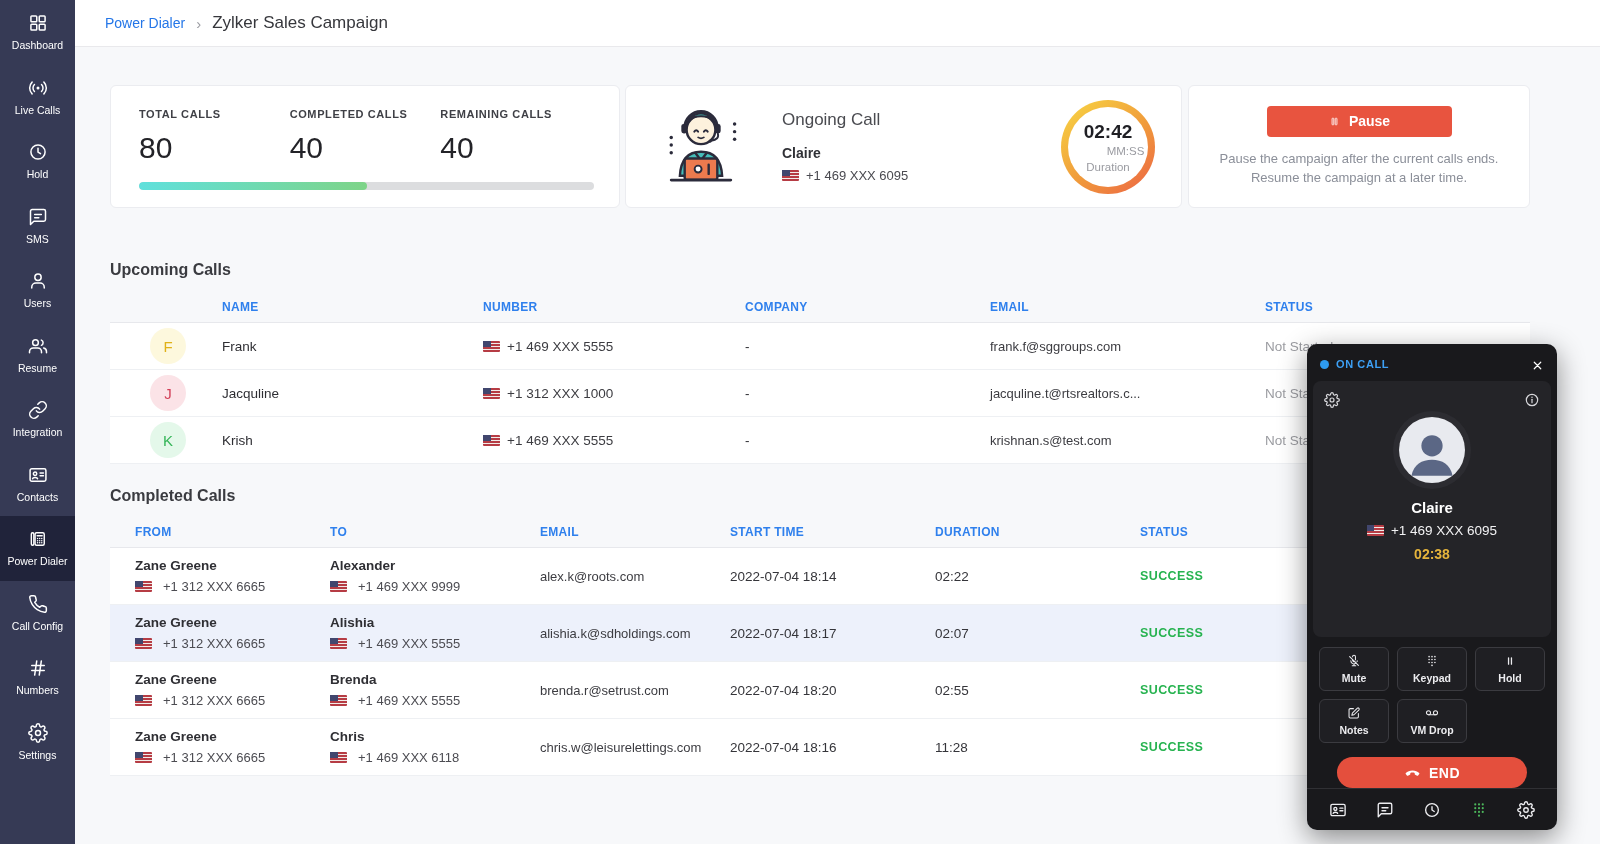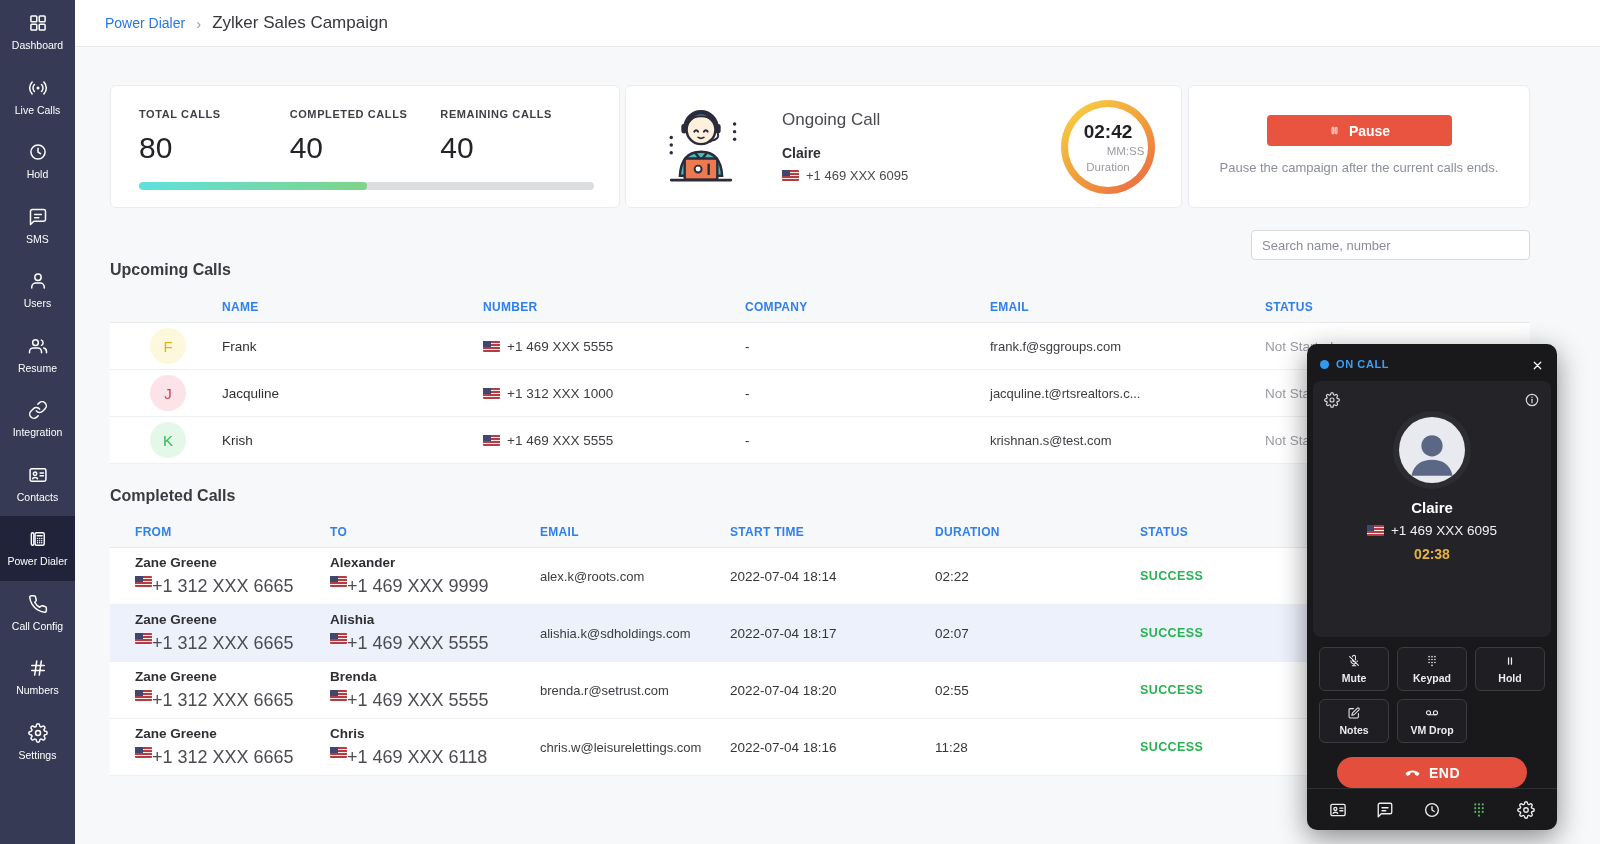--- a/index.html
+++ b/index.html
@@ -67,21 +67,21 @@
   .trow { display:grid; align-items:center; border-bottom:1px solid #eef0f3; cursor:pointer; }
   .up-row { grid-template-columns:112px 261px 262px 245px 275px 1fr; height:47px; font-size:13.5px; color:#2e2e33; }
   .comp-row { grid-template-columns:195px 210px 190px 205px 205px 1fr; height:57px; padding-left:25px; font-size:13.5px; color:#35353a; }
   .comp-row.highlighted { background:#edf1fb; }
   .avatar { margin-left:40px; width:36px; height:36px; border-radius:50%; display:flex; align-items:center; justify-content:center; font-size:15px; }
   .numcell { display:flex; align-items:center; gap:7px; color:#3c3c41; }
   .emailcell { color:#3c3c41; font-size:13px; }
   .status-muted { color:#9b9ca1; }
   .success { color:#27b350; font-weight:bold; font-size:12.5px; letter-spacing:.4px; }
   .twoline .tl-name { font-weight:bold; color:#2f2f34; margin-bottom:6px; }
-  .twoline .tl-num { display:flex; align-items:flex-start; gap:0; font-size:18px; color:#4c4c52; }
+  .twoline .tl-num { display:flex; align-items:center; gap:11px; font-size:13px; color:#4c4c52; }
 
   
   .flag { display:inline-block; width:17px; height:11px; flex:0 0 auto; border-radius:1px; background:repeating-linear-gradient(180deg,#b63c44 0 1.57px,#f2ece9 1.57px 3.14px); position:relative; }
   .flag::before { content:''; position:absolute; left:0; top:0; width:7.5px; height:6.3px; background:#41466e; }
 
   
   .call-panel { position:absolute; left:1307px; top:344px; width:250px; height:486px; background:#19191c; border-radius:10px; box-shadow:0 8px 28px rgba(0,0,0,.45); z-index:10; color:#fff; }
   .cp-header { height:30px; margin-top:5px; display:flex; align-items:center; padding:0 13px; gap:7px; }
   .cp-dot { width:9px; height:9px; border-radius:50%; background:#2e9bf0; }
   .cp-status { font-size:11px; font-weight:bold; color:#3da0f5; letter-spacing:.6px; }
@@ -375,26 +375,24 @@
 
   <section class="card pause-card">
     <button class="pause-btn">
       <svg>
           <use href="#i-pausebars"></use>
         </svg>
       <span>Pause</span>
     </button>
     <div class="pause-desc">
       <div>Pause the campaign after the current calls ends.</div>
+      <div>Resume the campaign at a later time.</div>
     </div>
   </section>
 
-  <div class="search-box">
-    <input type="text" placeholder="Search name, number" style="">
-  </div>
 
   <h2 class="section-title t-upcoming-title">Upcoming Calls</h2>
   <div class="thead up-grid up-head">
     <div></div>
     <div>NAME</div>
     <div>NUMBER</div>
     <div>COMPANY</div>
     <div>EMAIL</div>
     <div>STATUS</div>
   </div>

